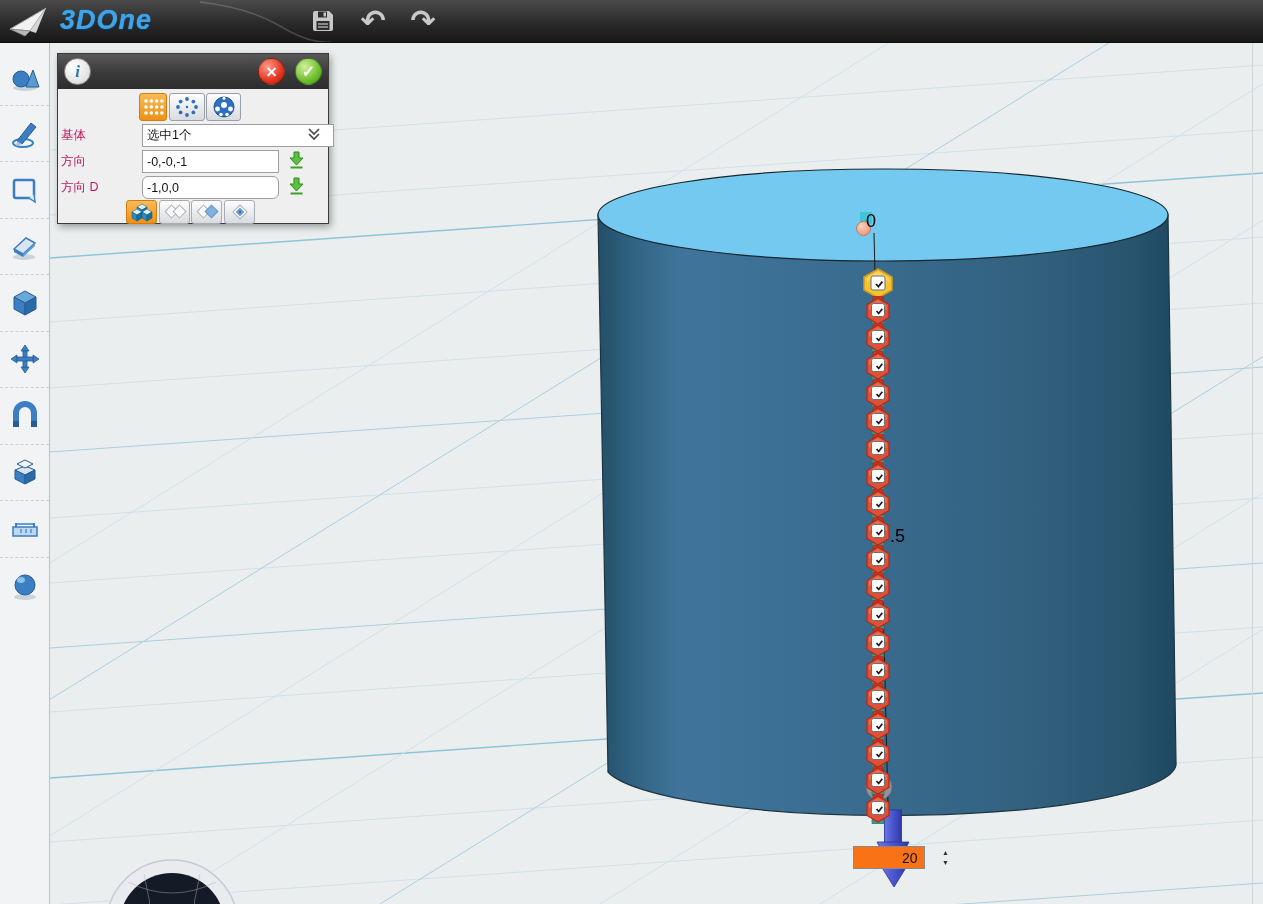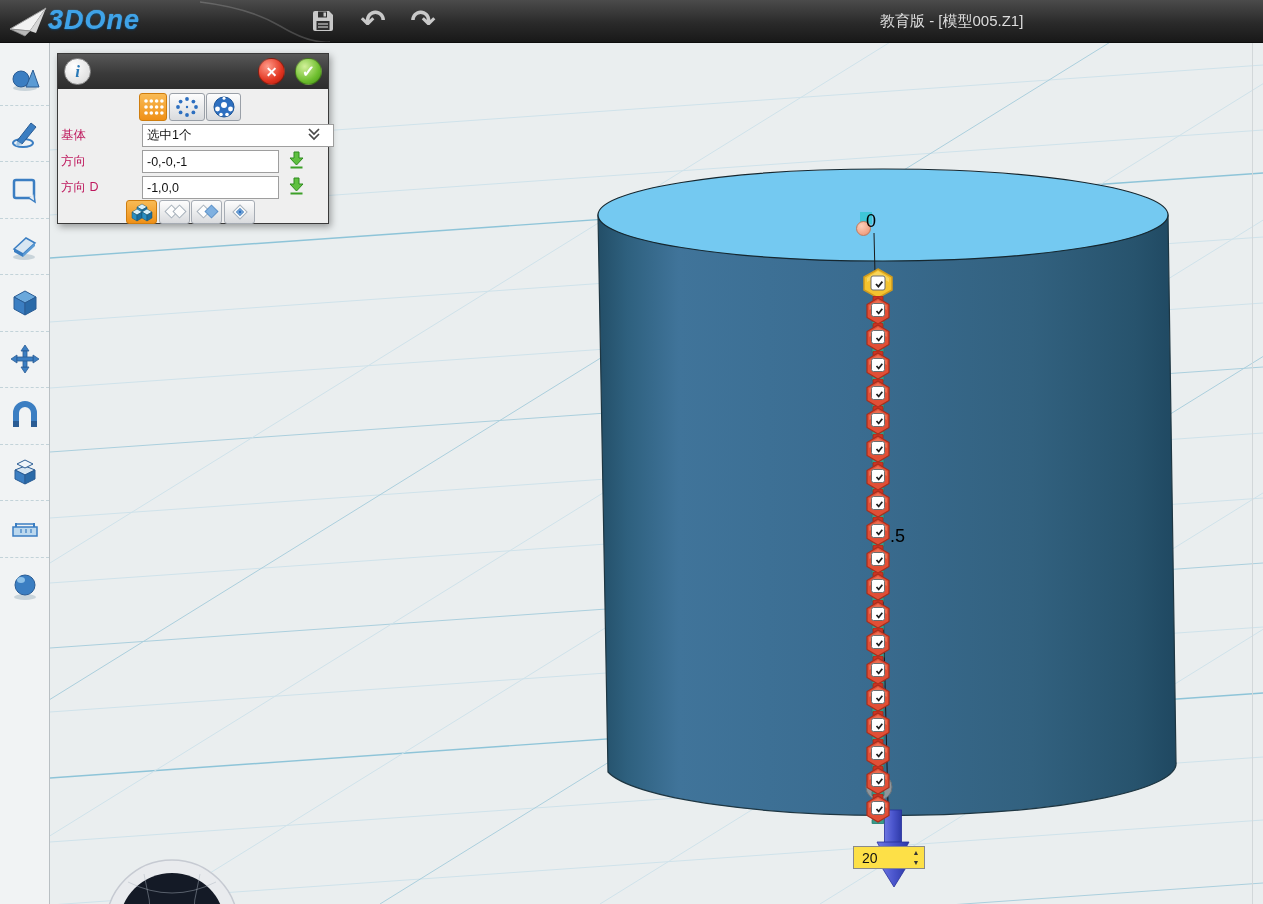--- a/index.html
+++ b/index.html
@@ -2,21 +2,21 @@
 <html><head>
 <meta charset="utf-8">
 <style>
   html,body{margin:0;padding:0;}
   body{font-family:"Liberation Sans", sans-serif; background:#777;}
   .app{position:relative;width:1263px;height:904px;overflow:hidden;background:#eaeeef;}
 
   
   .topbar{position:absolute;left:0;top:0;width:1263px;height:42px;z-index:40;
           background:linear-gradient(#4b4b4b,#2a2a2a 55%,#181818);border-bottom:1px solid #0d0d0d;}
-  .brand{position:absolute;left:6px;top:3px;display:flex;align-items:center;gap:0;}
+  .brand{position:absolute;left:6px;top:3px;display:flex;align-items:center;gap:12px;}
   .brand-text{font-style:italic;font-weight:bold;font-size:27px;letter-spacing:1px;
               color:#3fa3e8;text-shadow:0 1px 2px #0a3a5e, 0 0 1px #7cc6f2;}
   .swoosh{position:absolute;left:190px;top:0;height:42px;width:140px;pointer-events:none;}
   .tb-tools{position:absolute;left:306px;top:0;height:42px;display:flex;align-items:center;gap:16px;}
   .tb-btn{width:34px;height:34px;display:flex;align-items:center;justify-content:center;cursor:pointer;}
   .arrow-glyph{font-size:30px;line-height:30px;color:#c9c9c9;font-weight:bold;font-family:"DejaVu Sans",sans-serif;}
   .win-title{position:absolute;left:880px;top:0;height:42px;line-height:42px;color:#dcdcdc;font-size:15px;}
 
   
   .sidebar{position:absolute;left:0;top:42px;width:50px;height:862px;z-index:35;
@@ -34,22 +34,22 @@
              color:rgba(255,255,255,0.34);text-shadow:1px 1px 1px rgba(140,160,175,0.35);letter-spacing:1px;pointer-events:none;}
 
   
   .marker{position:absolute;z-index:8;cursor:pointer;}
   .lbl{position:absolute;z-index:9;color:#000;font-size:18px;font-family:"Liberation Sans",sans-serif;}
   .origin-cyan{position:absolute;left:860px;top:212px;width:12px;height:12px;background:#3fc6d8;z-index:8;}
   .origin-peach{position:absolute;left:856px;top:221px;width:13px;height:13px;border-radius:50%;
                 background:radial-gradient(circle at 35% 30%,#fbd0bb,#f0a184 70%,#d57d5c);border:1px solid #c07a5c;z-index:8;cursor:pointer;}
 
   
-  .count-box{position:absolute;left:853px;top:846px;width:72px;height:23px;background:#fde047;border:1px solid #8a8a8a;
-             z-index:12;display:flex;align-items:stretch;box-sizing:border-box;}
+  .count-box{position:absolute;left:853px;top:846px;width:72px;height:23px;background:#f97316;border:1px solid #8a8a8a;
+             z-index:12;display:flex;align-items:stretch;box-sizing:border-box;padding-left:40px;}
   .count-box input{flex:1;border:0;outline:none;font-size:14px;padding:0 0 0 8px;width:40px;font-family:"Liberation Sans",sans-serif;color:#111;background:transparent;}
   .spinner{width:16px;display:flex;flex-direction:column;justify-content:center;}
   .spin-up,.spin-dn{height:10px;font-size:7px;line-height:10px;text-align:center;color:#333;cursor:pointer;user-select:none;}
 
   
   .viewcube{position:absolute;left:98px;top:852px;width:148px;height:148px;z-index:7;}
 
   
   .dialog{position:absolute;left:57px;top:53px;width:272px;height:171px;z-index:50;background:#efefef;
           border:1px solid #3a3a3a;box-shadow:2px 3px 7px rgba(0,0,0,0.35);box-sizing:border-box;}
@@ -398,21 +398,20 @@
           <line x1="7" y1="18" x2="17" y2="18" stroke="#c8c8c8" stroke-width="1.2"></line>
         </svg>
       </div>
       <div class="tb-btn">
         <span class="arrow-glyph">↶</span>
       </div>
       <div class="tb-btn">
         <span class="arrow-glyph">↷</span>
       </div>
     </div>
-    <div class="win-title">教育版 - [模型005.Z1]</div>
   </div>
 
   <div class="sidebar">
     <div class="side-item sep">
       <svg width="32" height="32">
         <ellipse cx="16" cy="27" rx="12" ry="3" fill="#c9d4da"></ellipse>
         <circle cx="12" cy="18" r="8" fill="#3b7ec2" stroke="#2a5c94"></circle>
         <polygon points="17,26 24,9 30,26" fill="#5b9bd4" stroke="#2a5c94"></polygon>
       </svg>
     </div>
@@ -559,21 +558,21 @@
     <span class="fld-label" style="top:99px;">方向</span>
     <input class="fld-input" style="top: 96px; width: 137px;" value="-0,-0,-1">
     <div class="pickbtn" style="left:230px;top:96px;">
       <svg width="17" height="19">
         <polygon points="6,2 11,2 11,8 15,8 8.5,15 2,8 6,8" fill="#5fc040" stroke="#2e8a1e" stroke-width="1"></polygon>
         <rect x="2.5" y="16.5" width="12" height="2" fill="#3da028"></rect>
       </svg>
     </div>
 
     <span class="fld-label" style="top:125px;">方向 D</span>
-    <input class="fld-input" style="top: 122px; width: 137px;" value="-1,0,0">
+    <input class="fld-input" style="top: 122px; width: 137px; border-radius: 6px;" value="-1,0,0">
     <div class="pickbtn" style="left:230px;top:122px;">
       <svg width="17" height="19">
         <polygon points="6,2 11,2 11,8 15,8 8.5,15 2,8 6,8" fill="#5fc040" stroke="#2e8a1e" stroke-width="1"></polygon>
         <rect x="2.5" y="16.5" width="12" height="2" fill="#3da028"></rect>
       </svg>
     </div>
 
     <div class="dlg-bbtn active" style="left:68px;">
       <svg width="26" height="22">
         <g stroke="#16506e" stroke-width="0.5">

